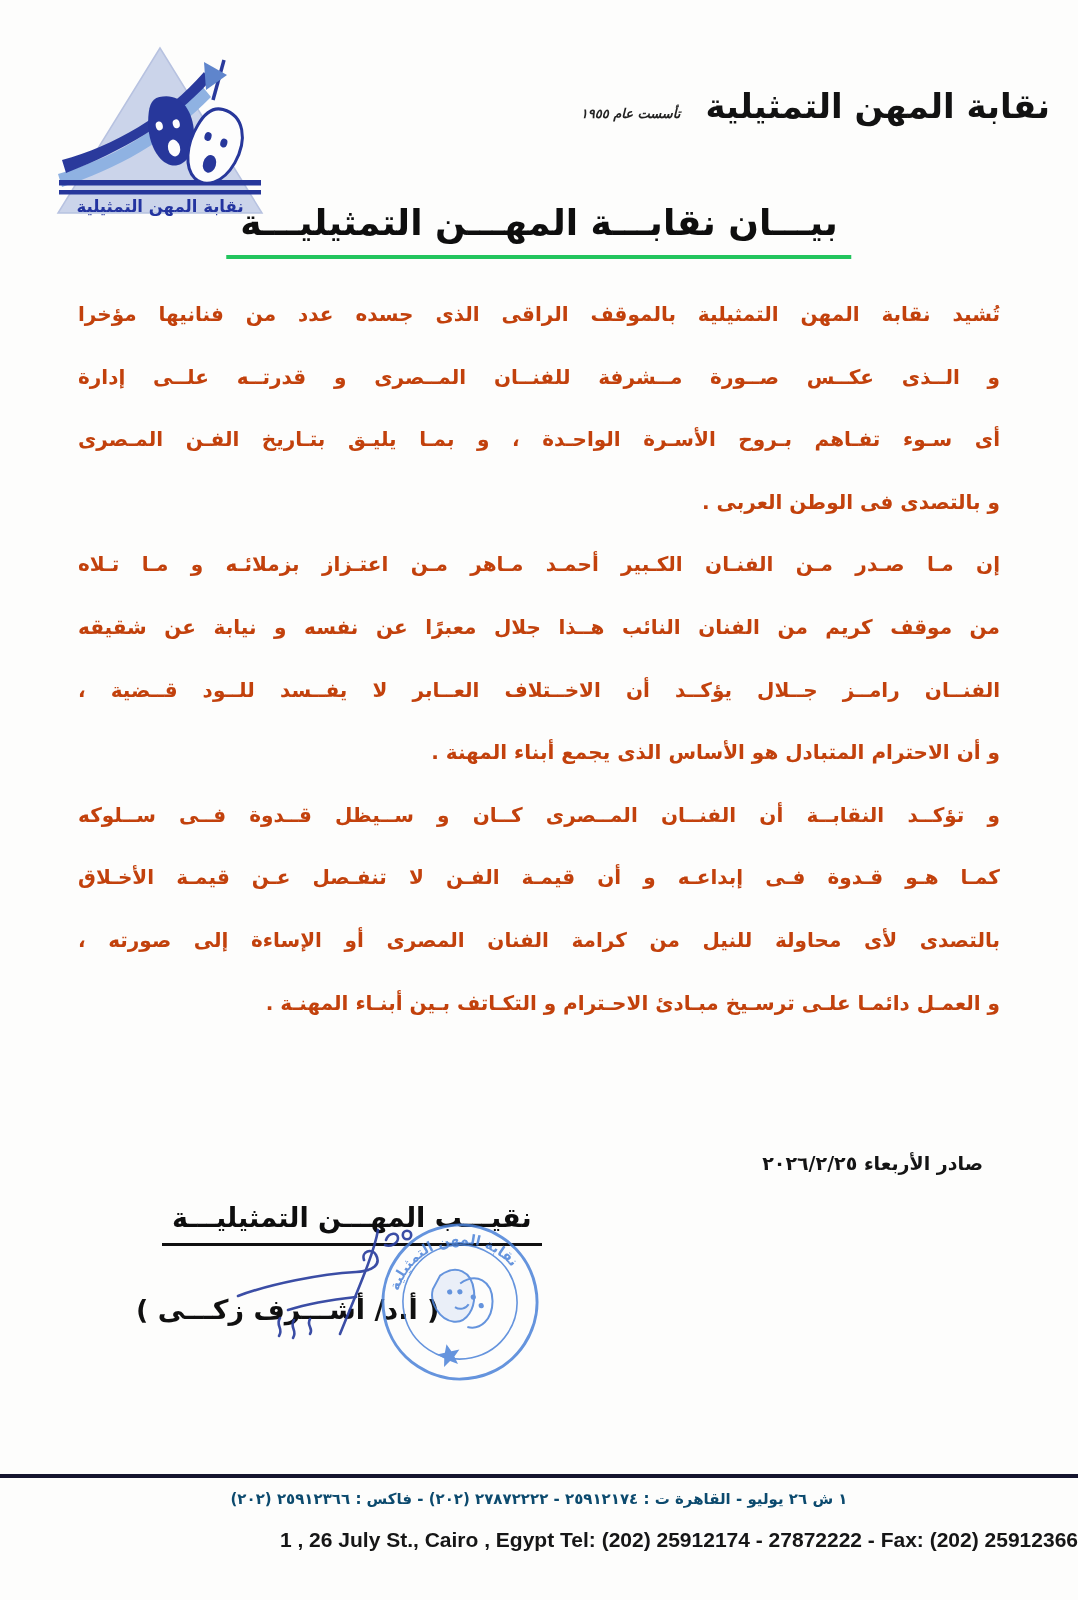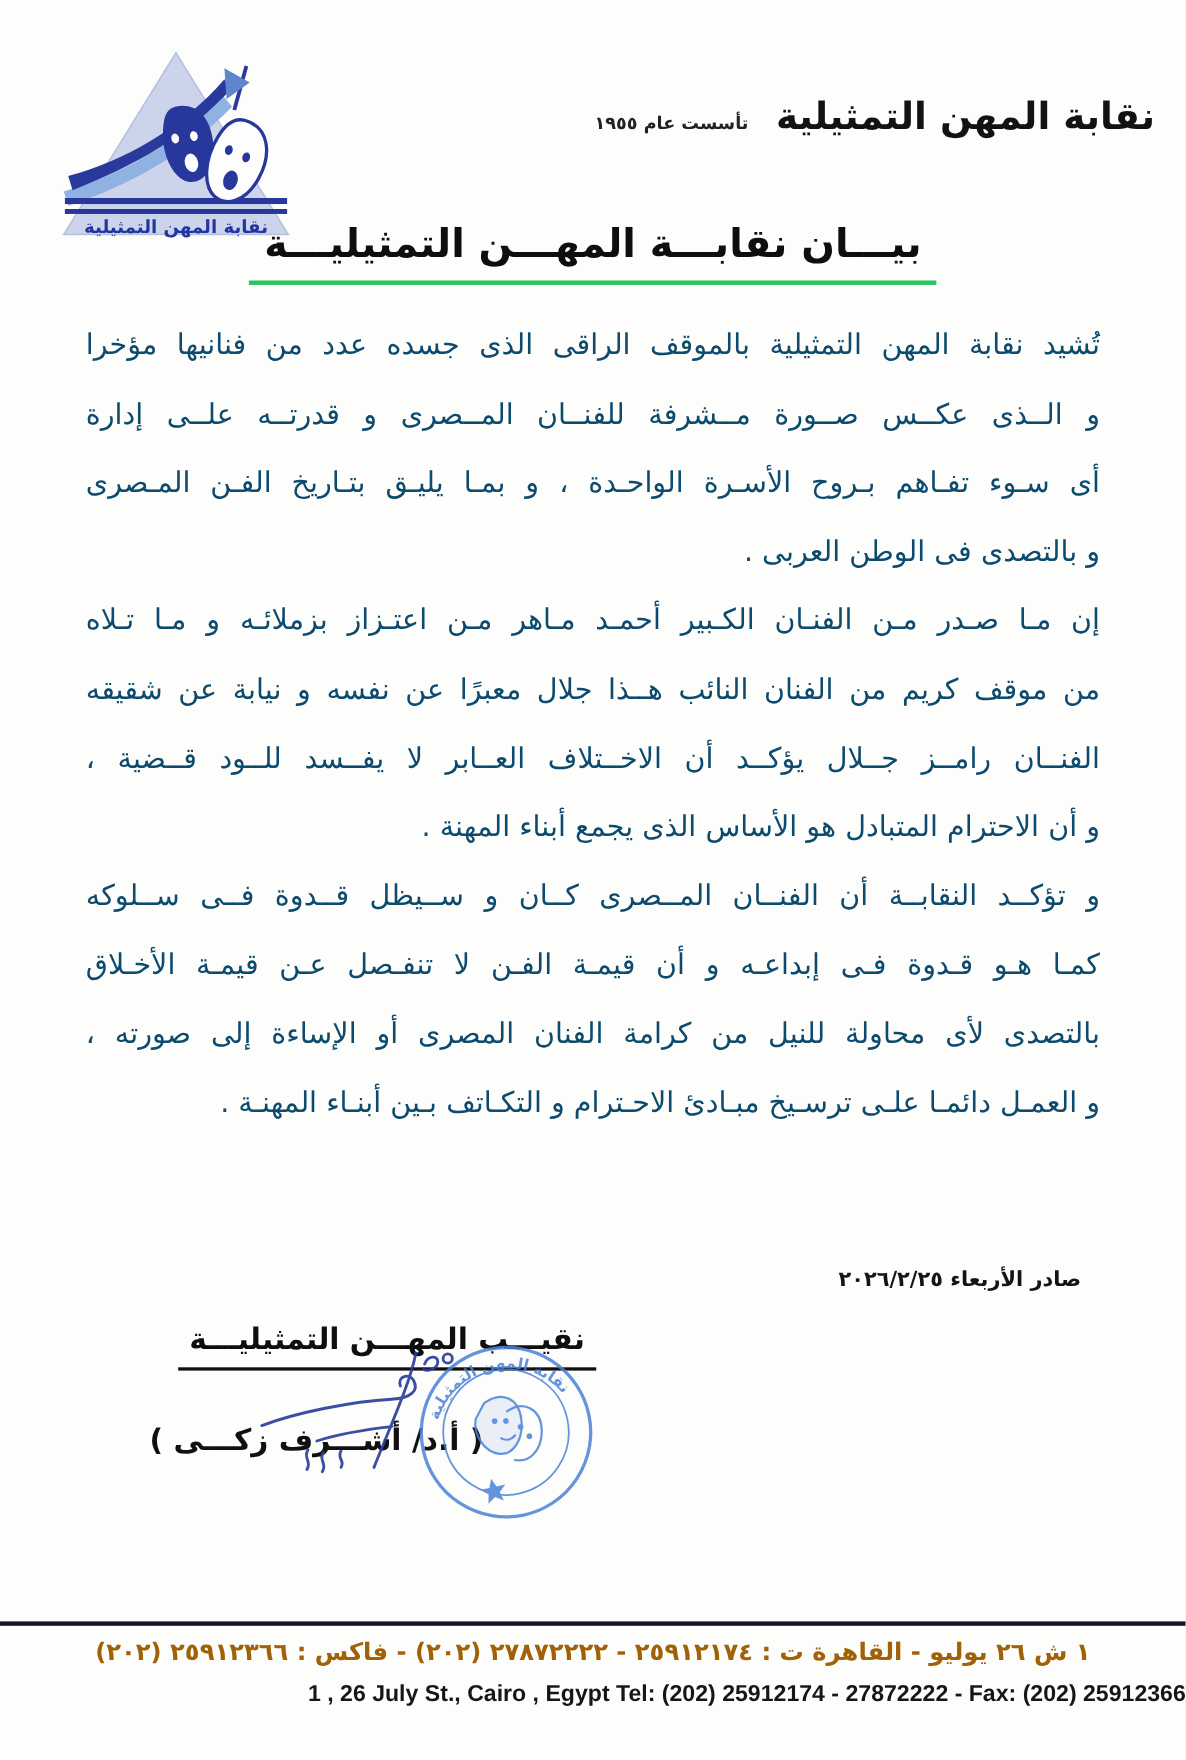--- a/index.html
+++ b/index.html
@@ -4,33 +4,33 @@
 <style>
   html,body{margin:0;padding:0;background:#e8e8e8;}
   .page{
     position:relative; width:1078px; height:1600px; margin:0 auto;
     background:#fdfdfc; overflow:hidden; color:#1b1b1b;
     font-family:"DejaVu Sans", sans-serif;
   }
   
   .hdr{position:absolute; top:86px; right:28px; direction:rtl; white-space:nowrap;}
   .hdr .org{font-size:34px; font-weight:bold; color:#121212; letter-spacing:-1px;}
-  .hdr .founded{font-size:16px; font-weight:bold; color:#222; margin-right:20px;}
+  .hdr .founded{font-size:13px; font-weight:bold; color:#222; margin-right:20px;font-style:italic;}
   
   .logo{position:absolute; left:56px; top:46px; width:208px; height:172px;}
   
   .doc-title{
     position:absolute; top:202px; left:50%; transform:translateX(-50%);
     direction:rtl; white-space:nowrap; font-size:36px; font-weight:bold;
     color:#0e0e0e; border-bottom:4px solid #22c55e; padding:0 14px 12px 14px;
   }
   
   .body-text{position:absolute; top:283px; left:78px; right:78px; direction:rtl;}
   .line{
-    font-size:26px; font-weight:normal; color:#0c4a6e;
+    font-size:20px; font-weight:bold; color:#c2410c;
     height:62.6px; line-height:62.6px;
   }
   .line.j{text-align:justify; text-align-last:justify;}
   .line.r{text-align:right; white-space:nowrap;}
   
   .date-line{
     position:absolute; top:1152px; right:95px; direction:rtl;
     font-size:19px; font-weight:bold; color:#141414;
   }
   
@@ -42,21 +42,21 @@
   .sig-name{
     position:absolute; left:136px; top:1294px; direction:rtl; white-space:nowrap;
     font-size:27px; font-weight:bold; color:#101010;
   }
   .sig-scribble{position:absolute; left:228px; top:1222px; width:200px; height:120px;}
   .stamp{position:absolute; left:378px; top:1220px; width:164px; height:164px;}
   
   .foot-rule{position:absolute; left:0; top:1474px; width:100%; height:4px; background:#15152e;}
   .foot-ar{
     position:absolute; top:1490px; left:0; width:100%; text-align:center; direction:rtl;
-    font-size:22px; font-weight:bold; color:#a16207;
+    font-size:15px; font-weight:bold; color:#0c4a6e;
   }
   .foot-en{
     position:absolute; top:1528px; left:0; width:100%; text-align:right;
     font-size:21px; font-weight:bold; color:#161616;
     font-family:"Liberation Sans", sans-serif;
   }
 </style>
 </head>
 <body>
 

